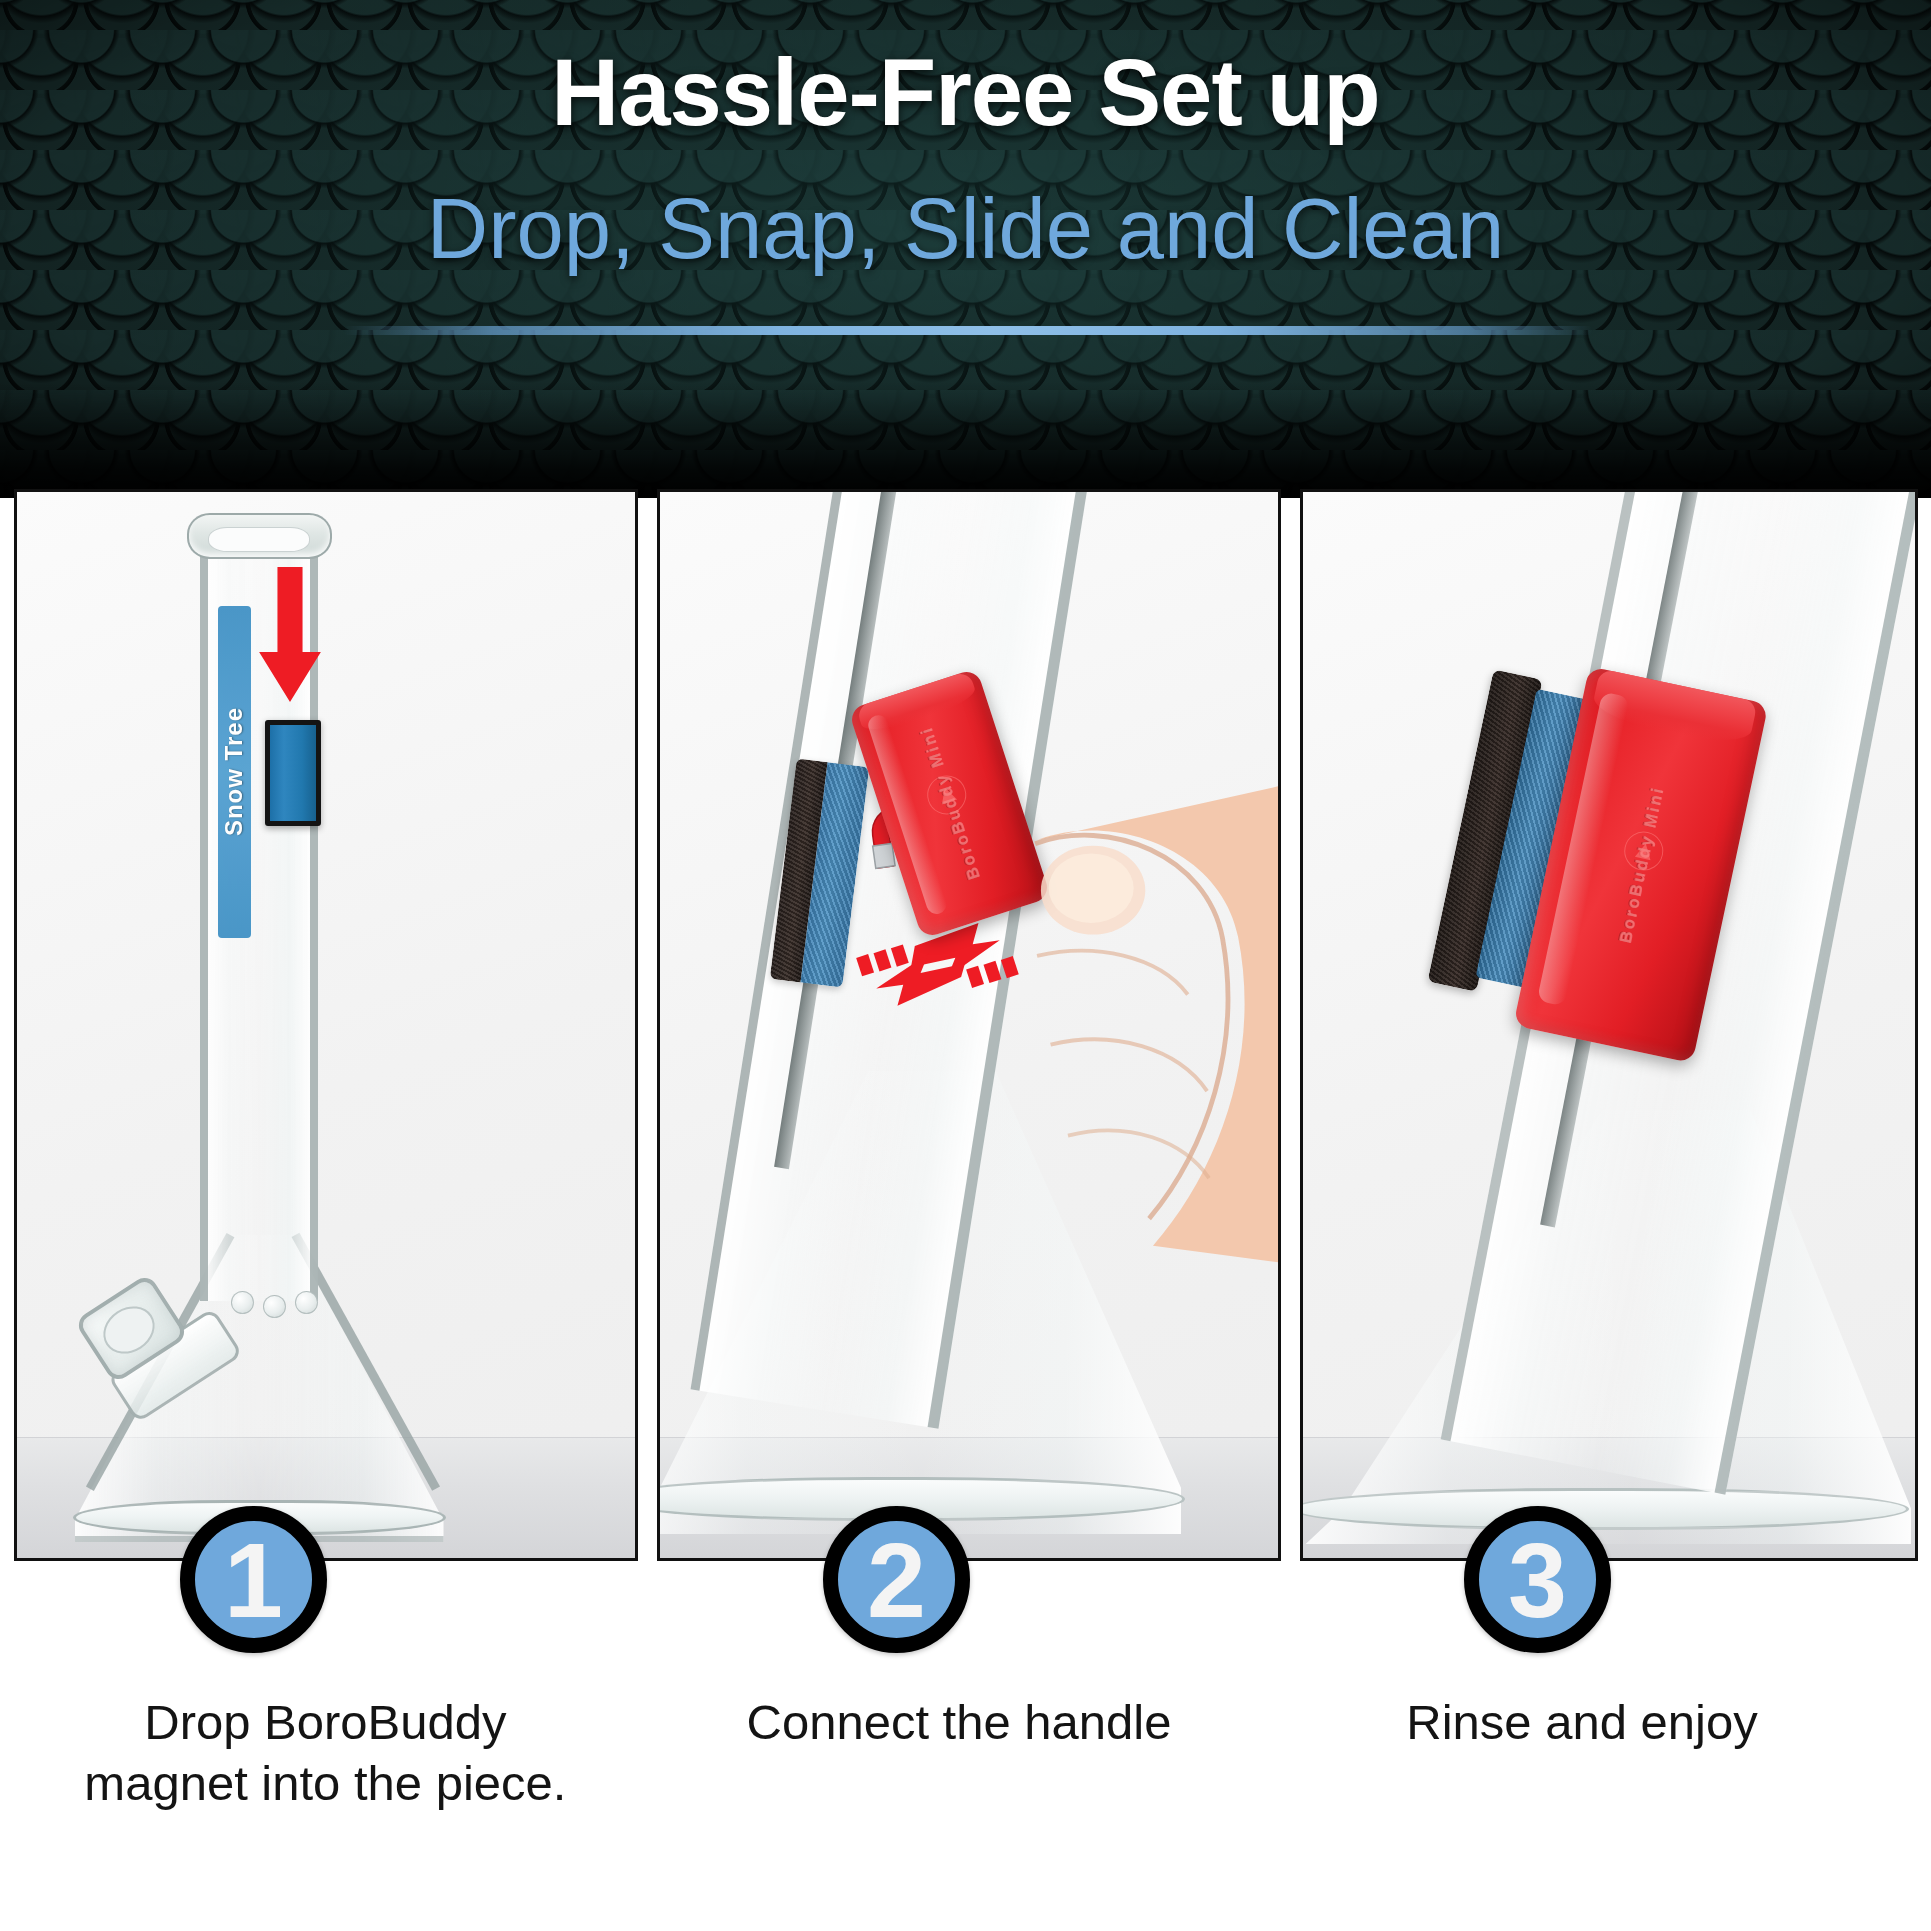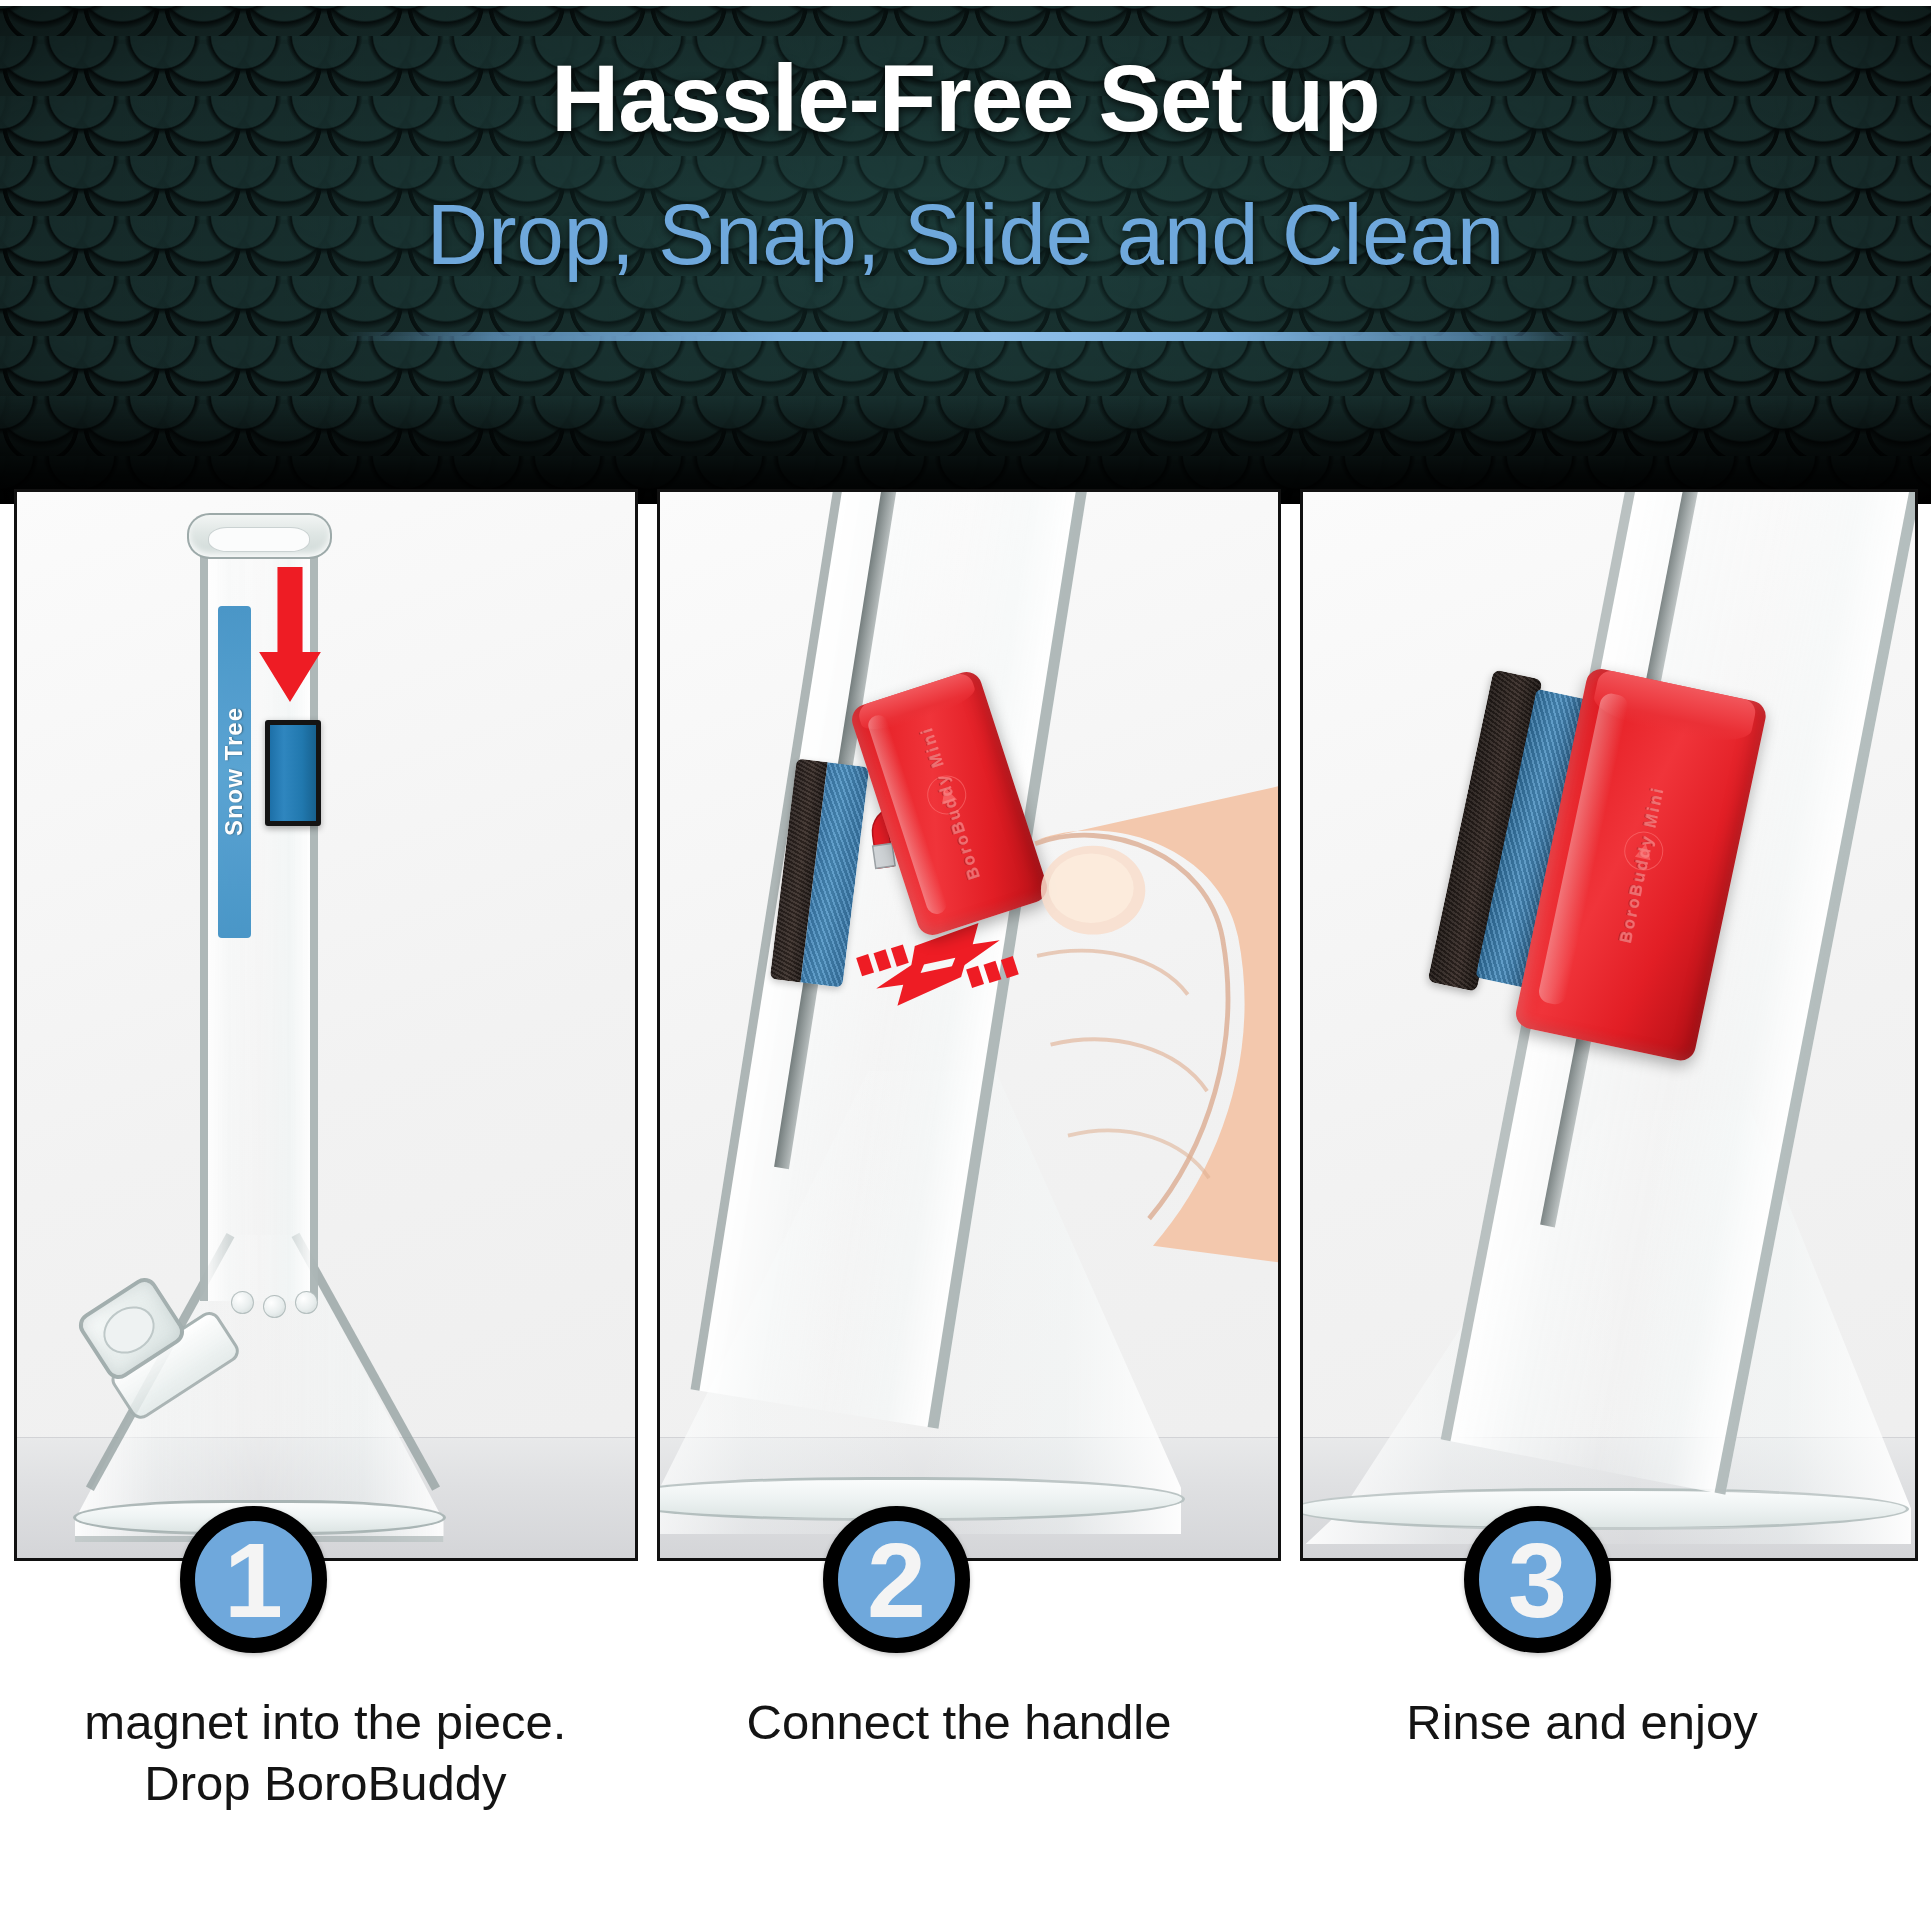--- a/index.html
+++ b/index.html
@@ -7,21 +7,21 @@
   html,body { width:1931px; height:1931px; }
   body {
     background:#ffffff;
     font-family:"Liberation Sans", sans-serif;
     overflow:hidden;
     position:relative;
   }
 
   
   .header {
-    position:absolute; left:0; top:6px; width:1931px; height:498px;
+    position:absolute; left:0; top:0; width:1931px; height:498px;
     background:#0f172a;
     overflow:hidden;
   }
   .scale-bg {
     position:absolute; inset:0;
     background-color:#18302f;
     background-image:
       radial-gradient(circle at 50% 0%, #22403e 0 46%, #0a1413 47%, #050c0c 52%, rgba(0,0,0,0) 53%),
       radial-gradient(circle at 0% 0%,  #22403e 0 46%, #0a1413 47%, #050c0c 52%, rgba(0,0,0,0) 53%),
       radial-gradient(circle at 100% 0%,#22403e 0 46%, #0a1413 47%, #050c0c 52%, rgba(0,0,0,0) 53%);
@@ -537,22 +537,22 @@
       </div>
     </div>
   </div>
 </div>
 
 <div class="badge b1">1</div>
 <div class="badge b2">2</div>
 <div class="badge b3">3</div>
 
 <div class="caption c1">
+  <div>Drop BoroBuddy</div>
   <div>magnet into the piece.</div>
-  <div>Drop BoroBuddy</div>
 </div>
 <div class="caption c2">
   <div>Connect the handle</div>
 </div>
 <div class="caption c3">
   <div>Rinse and enjoy</div>
 </div>
 
 
 </body></html>

